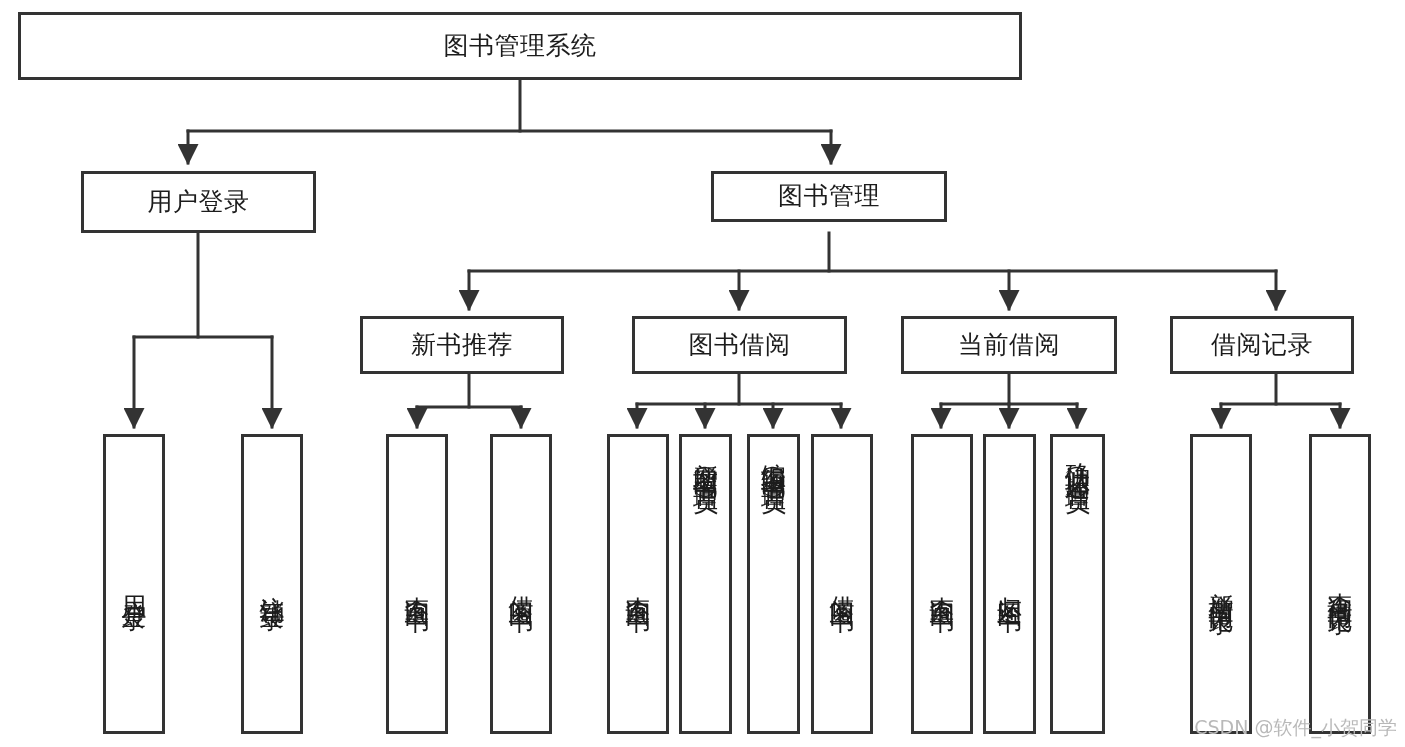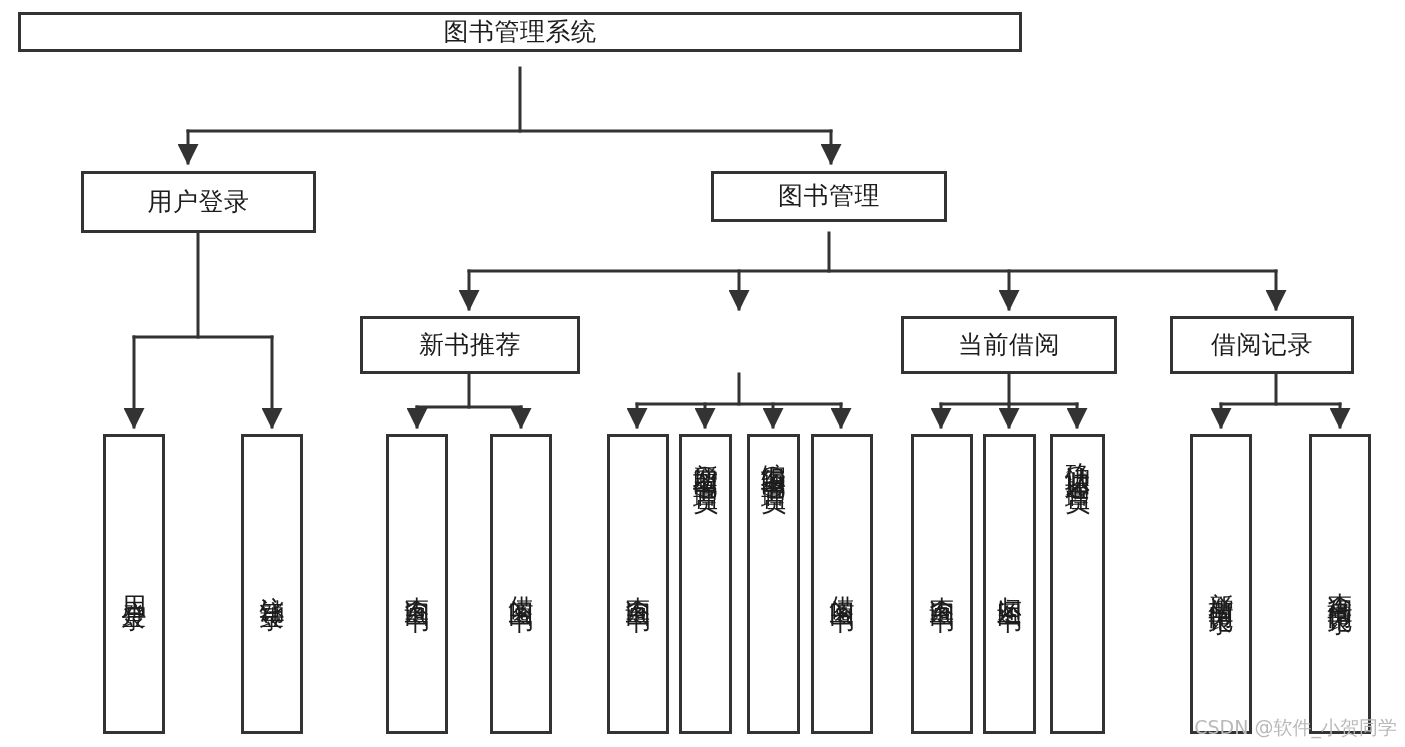--- a/index.html
+++ b/index.html
@@ -128,33 +128,36 @@
       <path d="M 1009 404 L 1009 427" marker-end="url(#arrow)"></path>
       <path d="M 1077 404 L 1077 427" marker-end="url(#arrow)"></path>
 
       <path d="M 1276 374 L 1276 404"></path>
       <path d="M 1221 404 L 1340 404"></path>
       <path d="M 1221 404 L 1221 427" marker-end="url(#arrow)"></path>
       <path d="M 1340 404 L 1340 427" marker-end="url(#arrow)"></path>
     </g>
   </svg>
 
-  <div class="node horiz root" style="left:18px; top:12px; width:1004px; height:40px;">
+  <div class="node horiz root" style="left:18px; top:12px; width:1004px; height:68px;">
     <span class="label">图书管理系统</span>
   </div>
 
   <div class="node horiz" style="left:81px; top:171px; width:235px; height:62px;">
     <span class="label">用户登录</span>
   </div>
   <div class="node horiz" style="left:711px; top:171px; width:236px; height:51px;">
     <span class="label">图书管理</span>
   </div>
 
-  <div class="node horiz" style="left:360px; top:316px; width:220px; height:58px;">
+  <div class="node horiz" style="left:360px; top:316px; width:204px; height:58px;">
     <span class="label">新书推荐</span>
+  </div>
+  <div class="node horiz" style="left:632px; top:316px; width:215px; height:58px;">
+    <span class="label">图书借阅</span>
   </div>
   <div class="node horiz" style="left:901px; top:316px; width:216px; height:58px;">
     <span class="label">当前借阅</span>
   </div>
   <div class="node horiz" style="left:1170px; top:316px; width:184px; height:58px;">
     <span class="label">借阅记录</span>
   </div>
 
   <div class="node vert mid" style="left:103px; top:434px; width:62px; height:300px;">
     <span class="label">用户登录</span>

